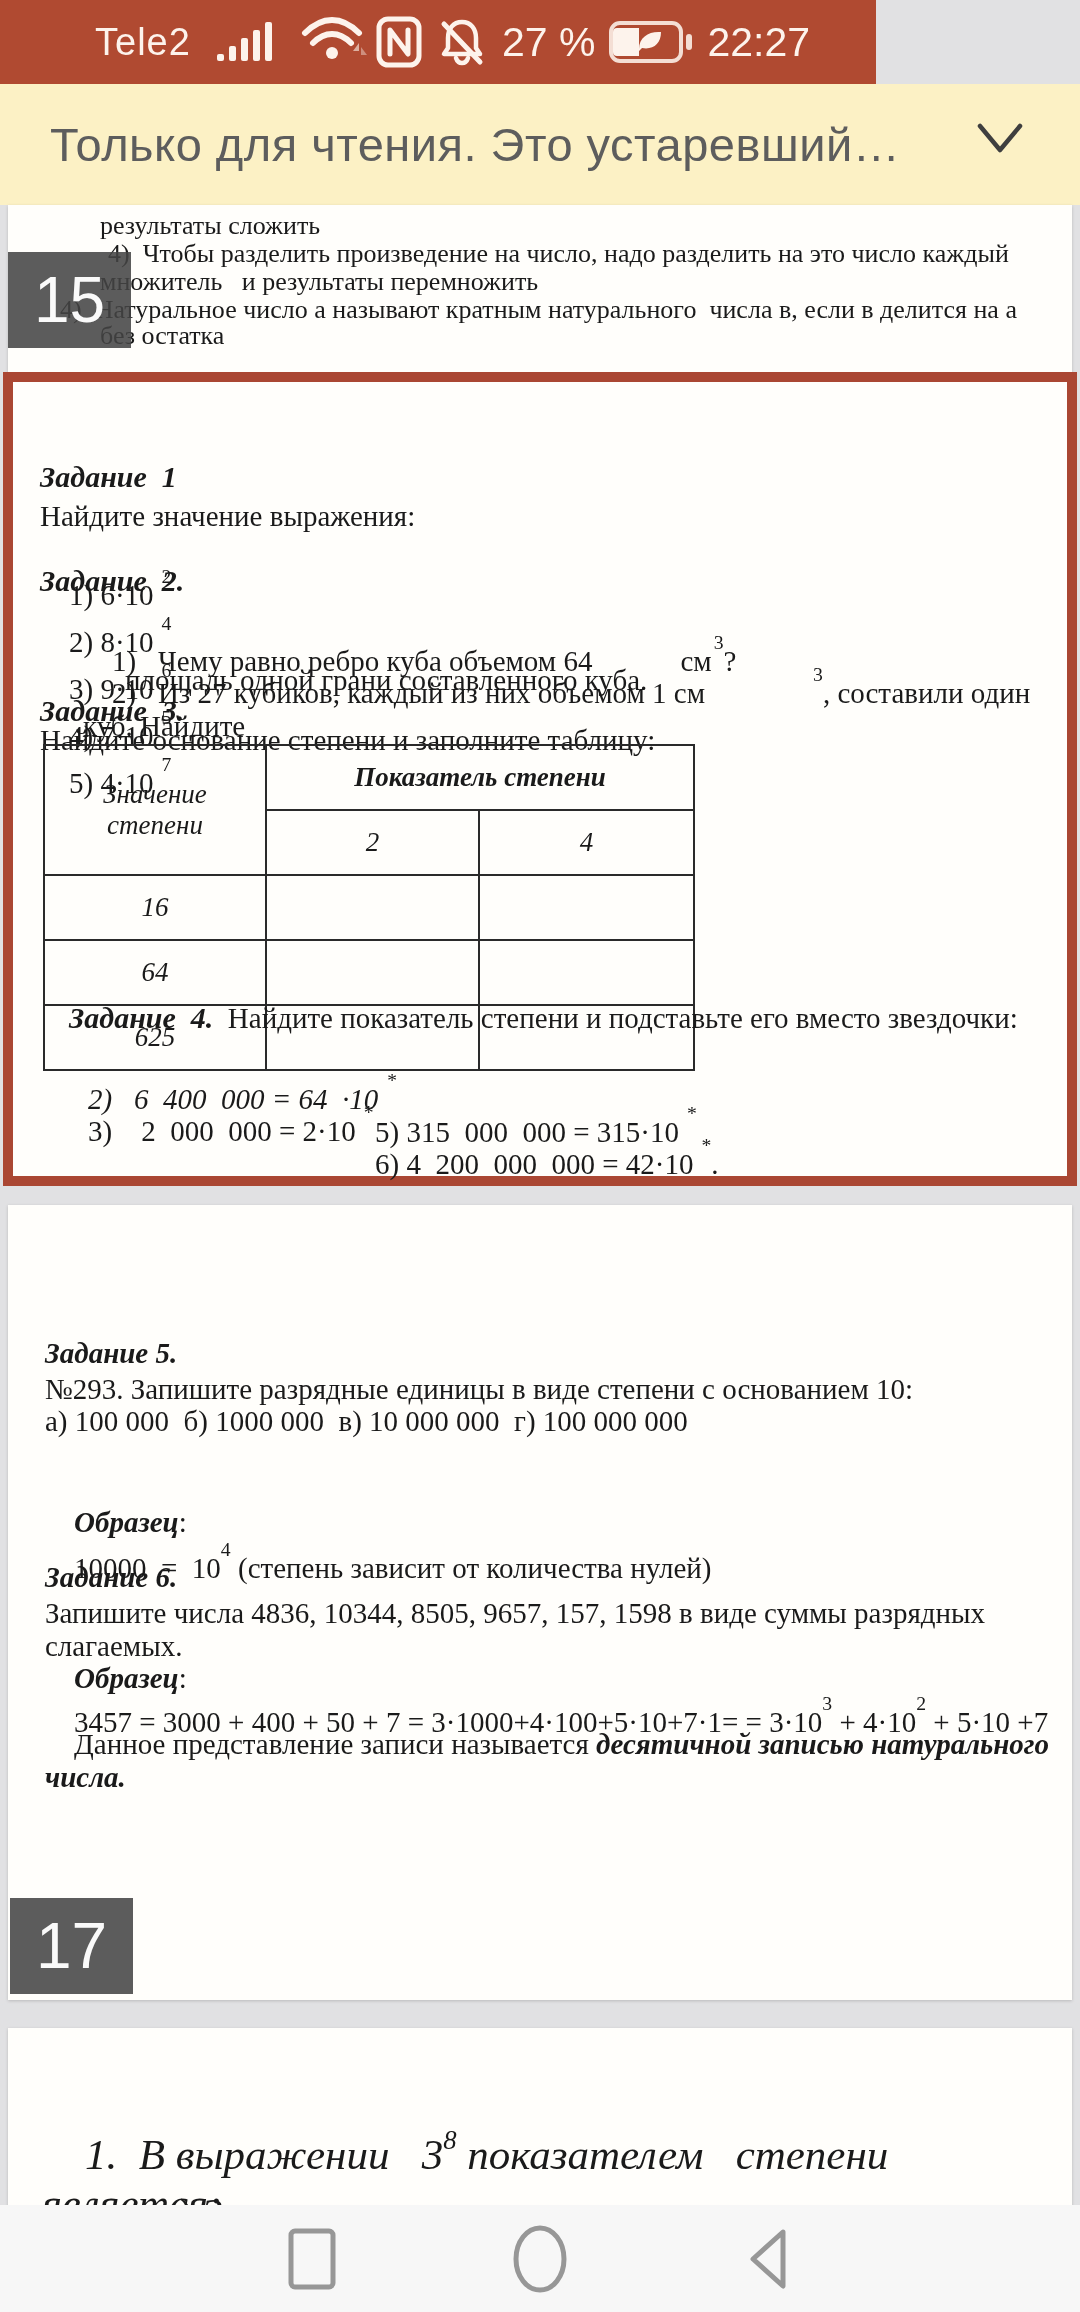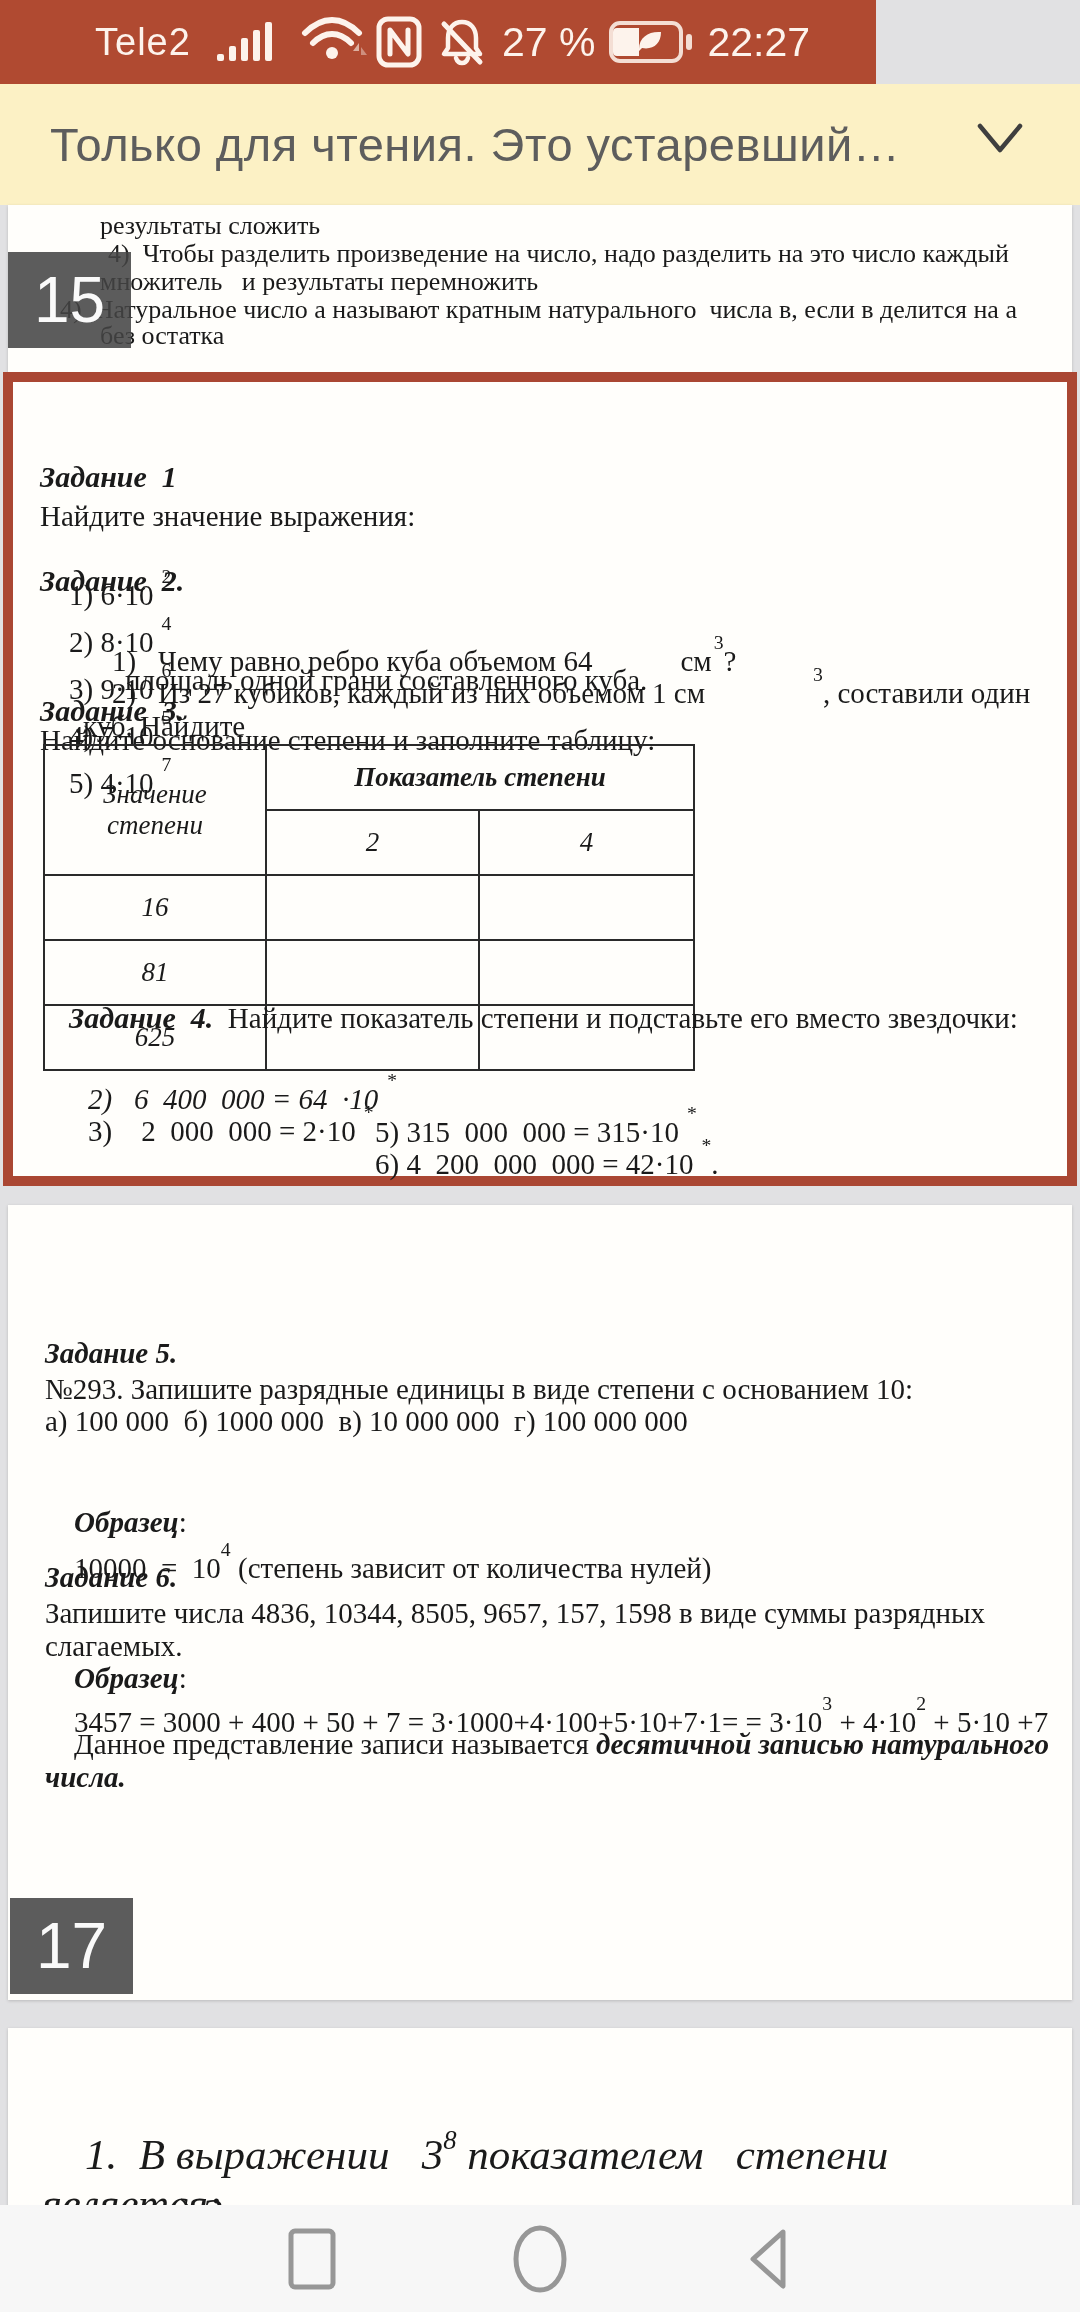--- a/index.html
+++ b/index.html
@@ -170,21 +170,21 @@
     <tr>
       <td style="width:213px; height:35px;">2</td>
       <td style="width:215px;">4</td>
     </tr>
     <tr>
       <td style="height:38px;">16</td>
       <td></td>
       <td></td>
     </tr>
     <tr>
-      <td style="height:38px;">81</td>
+      <td style="height:38px;">64</td>
       <td></td>
       <td></td>
     </tr>
     <tr>
       <td style="height:29px;border-radius:17px;">625</td>
       <td></td>
       <td></td>
     </tr>
   </tbody>
     </table>

